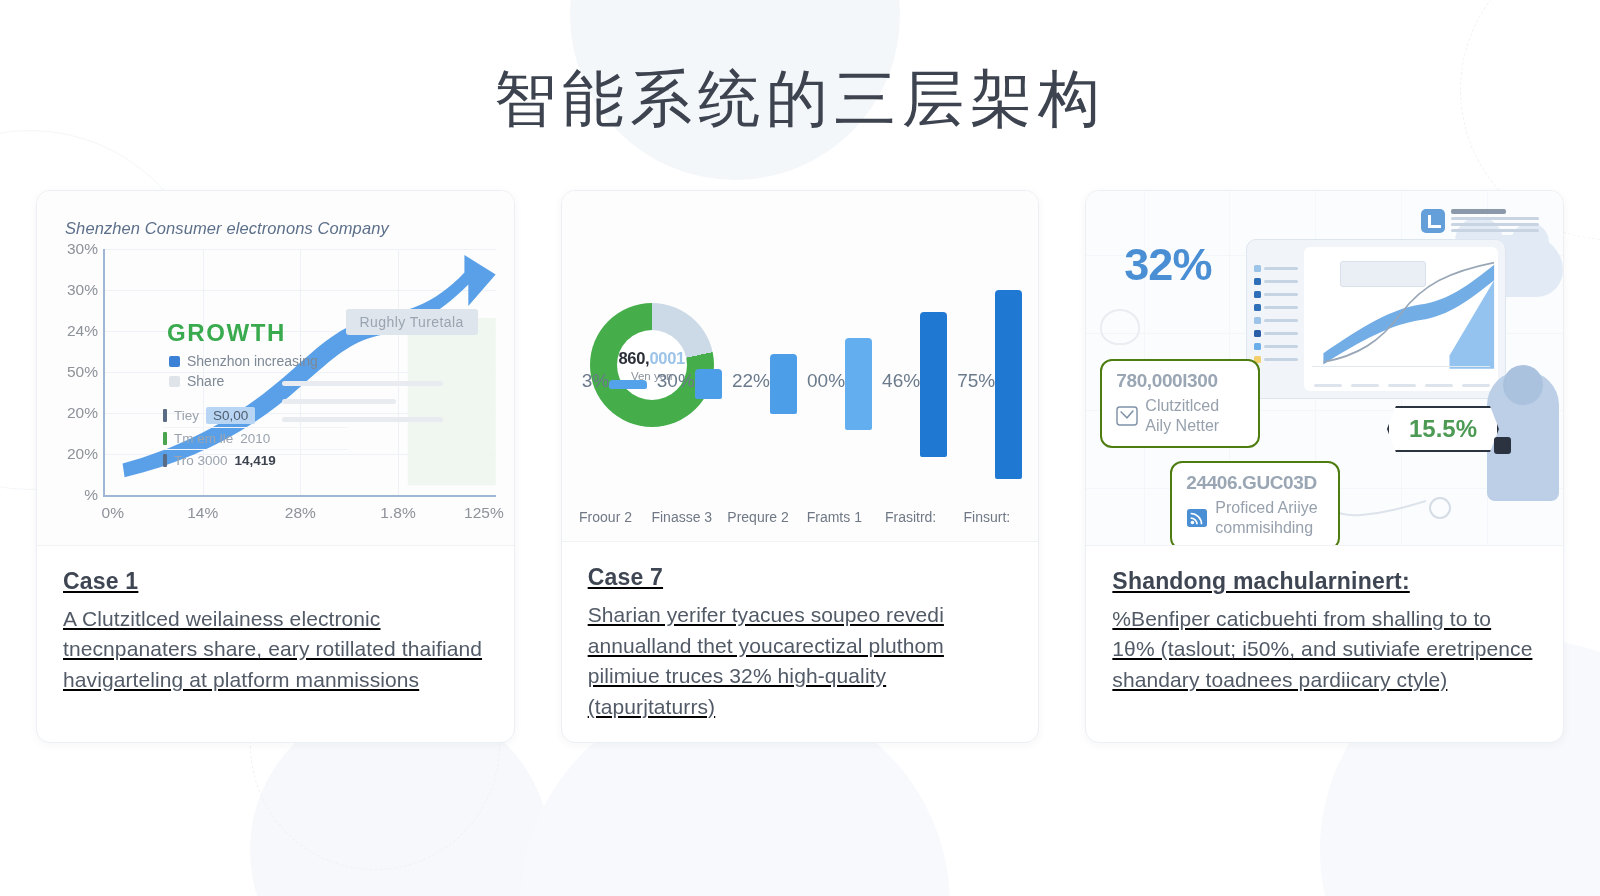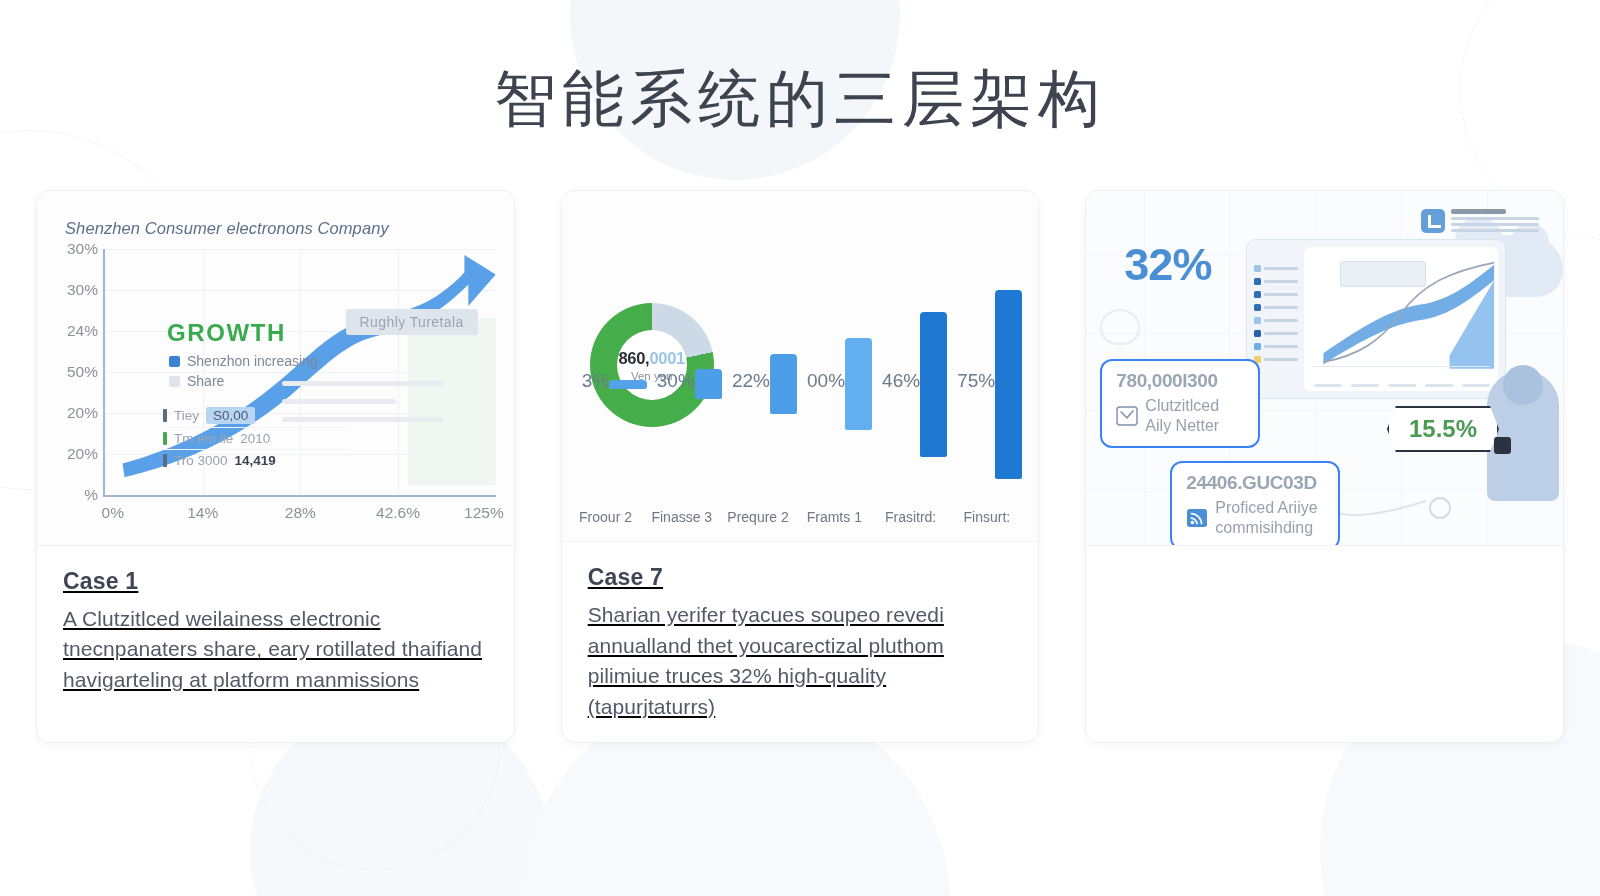--- a/index.html
+++ b/index.html
@@ -225,21 +225,21 @@
     content: ""; position: absolute; left: 12px; top: -18px;
     width: 48px; height: 48px; border-radius: 50%; background: #dde7f3;
   }
   .cloud::after {
     content: ""; position: absolute; right: 14px; top: -12px;
     width: 38px; height: 38px; border-radius: 50%; background: #dde7f3;
   }
 
   .callout {
     position: absolute; background: #ffffff;
-    border: 2px solid #3b82f6; border-radius: 12px;
+    border: 2px solid #4d7c0f; border-radius: 12px;
     padding: 9px 14px 10px 14px;
   }
   .callout .co-val { font-size: 19px; font-weight: 700; color: #22272f; letter-spacing: -.4px; }
   .callout .co-val span { color: #9aa6b4; }
   .callout .co-row { display: flex; align-items: center; gap: 7px; margin-top: 4px; }
   .callout .co-ico { width: 22px; height: 20px; flex: 0 0 auto; }
   .callout .co-txt { font-size: 16px; line-height: 1.25; color: #97a1ad; }
   .co1 { left: 14px; top: 168px; width: 160px; }
   .co2 { left: 84px; top: 270px; width: 170px; }
 
@@ -313,21 +313,21 @@
           <div class="ytick" style="top:16.6%">30%</div>
           <div class="ytick" style="top:33.3%">24%</div>
           <div class="ytick" style="top:50%">50%</div>
           <div class="ytick" style="top:66.6%">20%</div>
           <div class="ytick" style="top:83.3%">20%</div>
           <div class="ytick" style="top:100%">%</div>
 
           <div class="xtick" style="left:2%">0%</div>
           <div class="xtick" style="left:25%">14%</div>
           <div class="xtick" style="left:50%">28%</div>
-          <div class="xtick" style="left:75%">42.6%</div>
+          <div class="xtick" style="left:75%">1.8%</div>
           <div class="xtick" style="left:97%">125%</div>
 
           <svg viewBox="0 0 400 250" preserveAspectRatio="none" style="position:absolute;inset:0;width:100%;height:100%">
             <path d="M310,70 L400,70 L400,240 L310,240 Z" fill="#eef5ee" opacity="0.9"></path>
             <path d="M20,232 C90,215 150,185 200,140 C235,110 250,95 280,88
                      C310,82 340,68 372,36
                      L372,58 L400,26 L368,6 L368,24
                      C336,58 306,64 276,70 C240,78 222,96 188,126
                      C140,168 86,200 18,218 Z" fill="#5aa0e8"></path>
           </svg>
@@ -562,16 +562,20 @@
               <rect x="1" y="1" width="22" height="20" rx="3" fill="#4a8fd4"></rect>
               <circle cx="7" cy="16" r="2" fill="#fff"></circle>
               <path d="M5,11 A7,7 0 0 1 12,18" fill="none" stroke="#fff" stroke-width="1.8"></path>
               <path d="M5,6 A12,12 0 0 1 17,18" fill="none" stroke="#fff" stroke-width="1.8"></path>
             </svg>
             <div class="co-txt">Proficed Ariiye commisihding</div>
           </div>
         </div>
       </div>
 
+      <div class="card-body">
+        <div class="case-label">Shandong machularninert:</div>
+        <div class="case-desc">%Benfiper caticbuehti from shalling to to 1θ% (taslout; i50%, and sutiviafe eretripence shandary toadnees pardiicary ctyle)</div>
+      </div>
     </div>
 
   </div>
 </div>
 
 </body></html>

